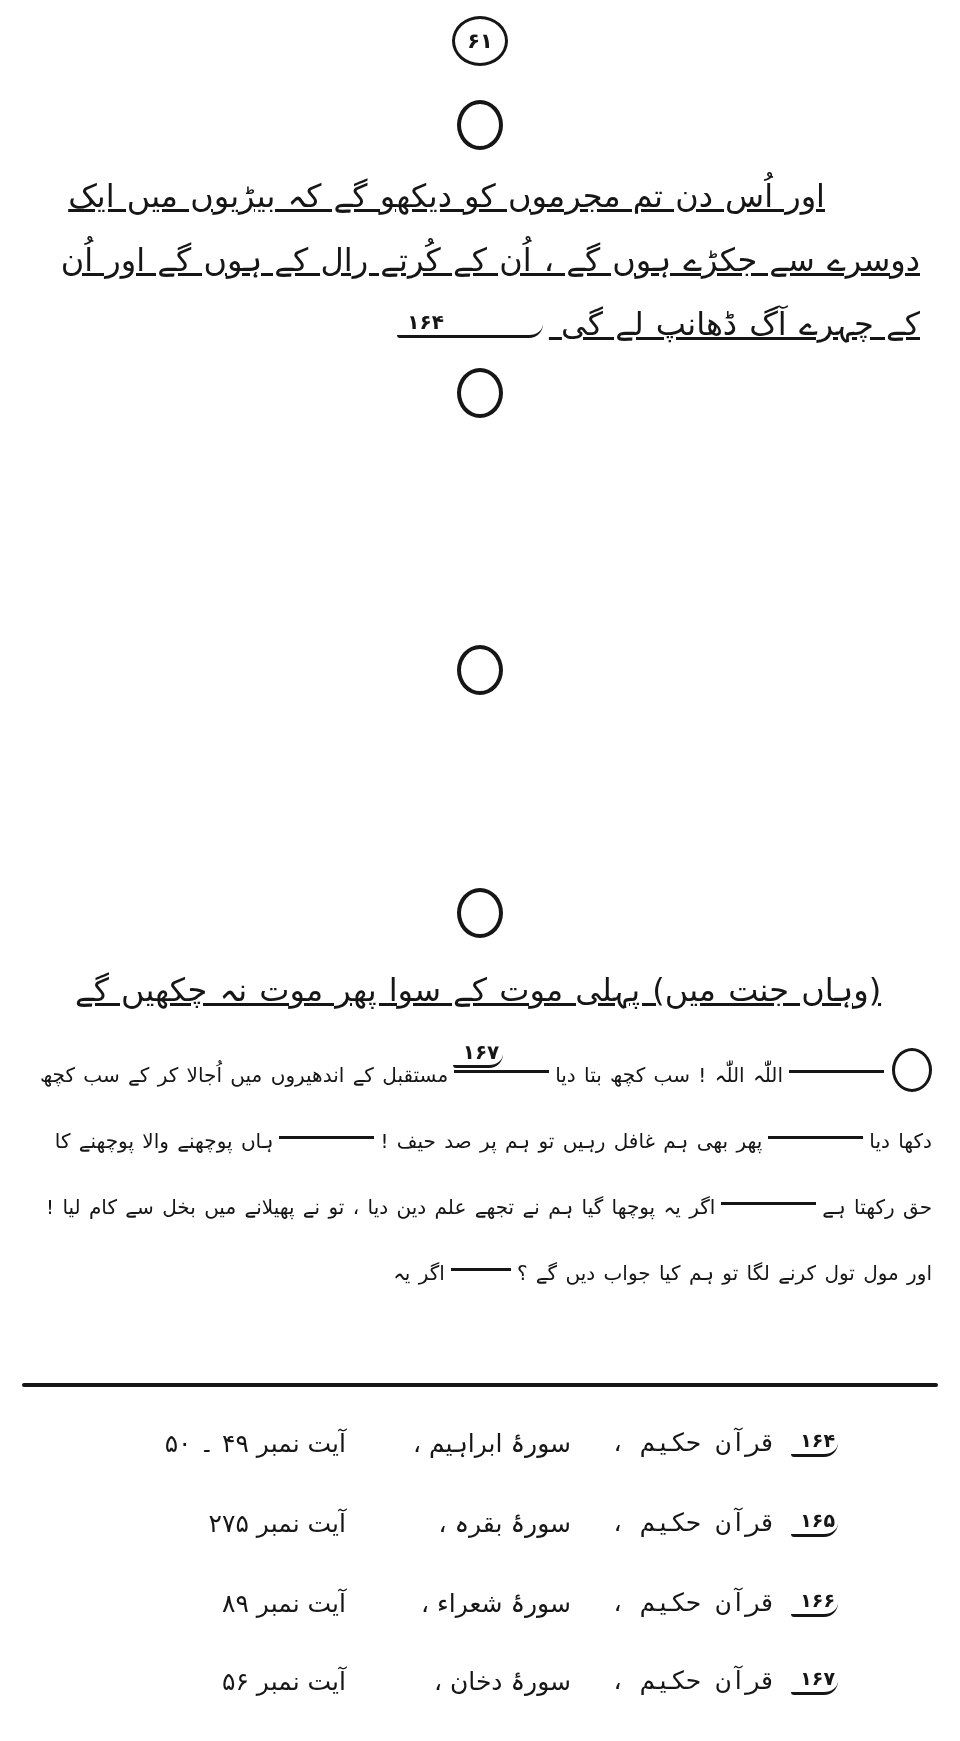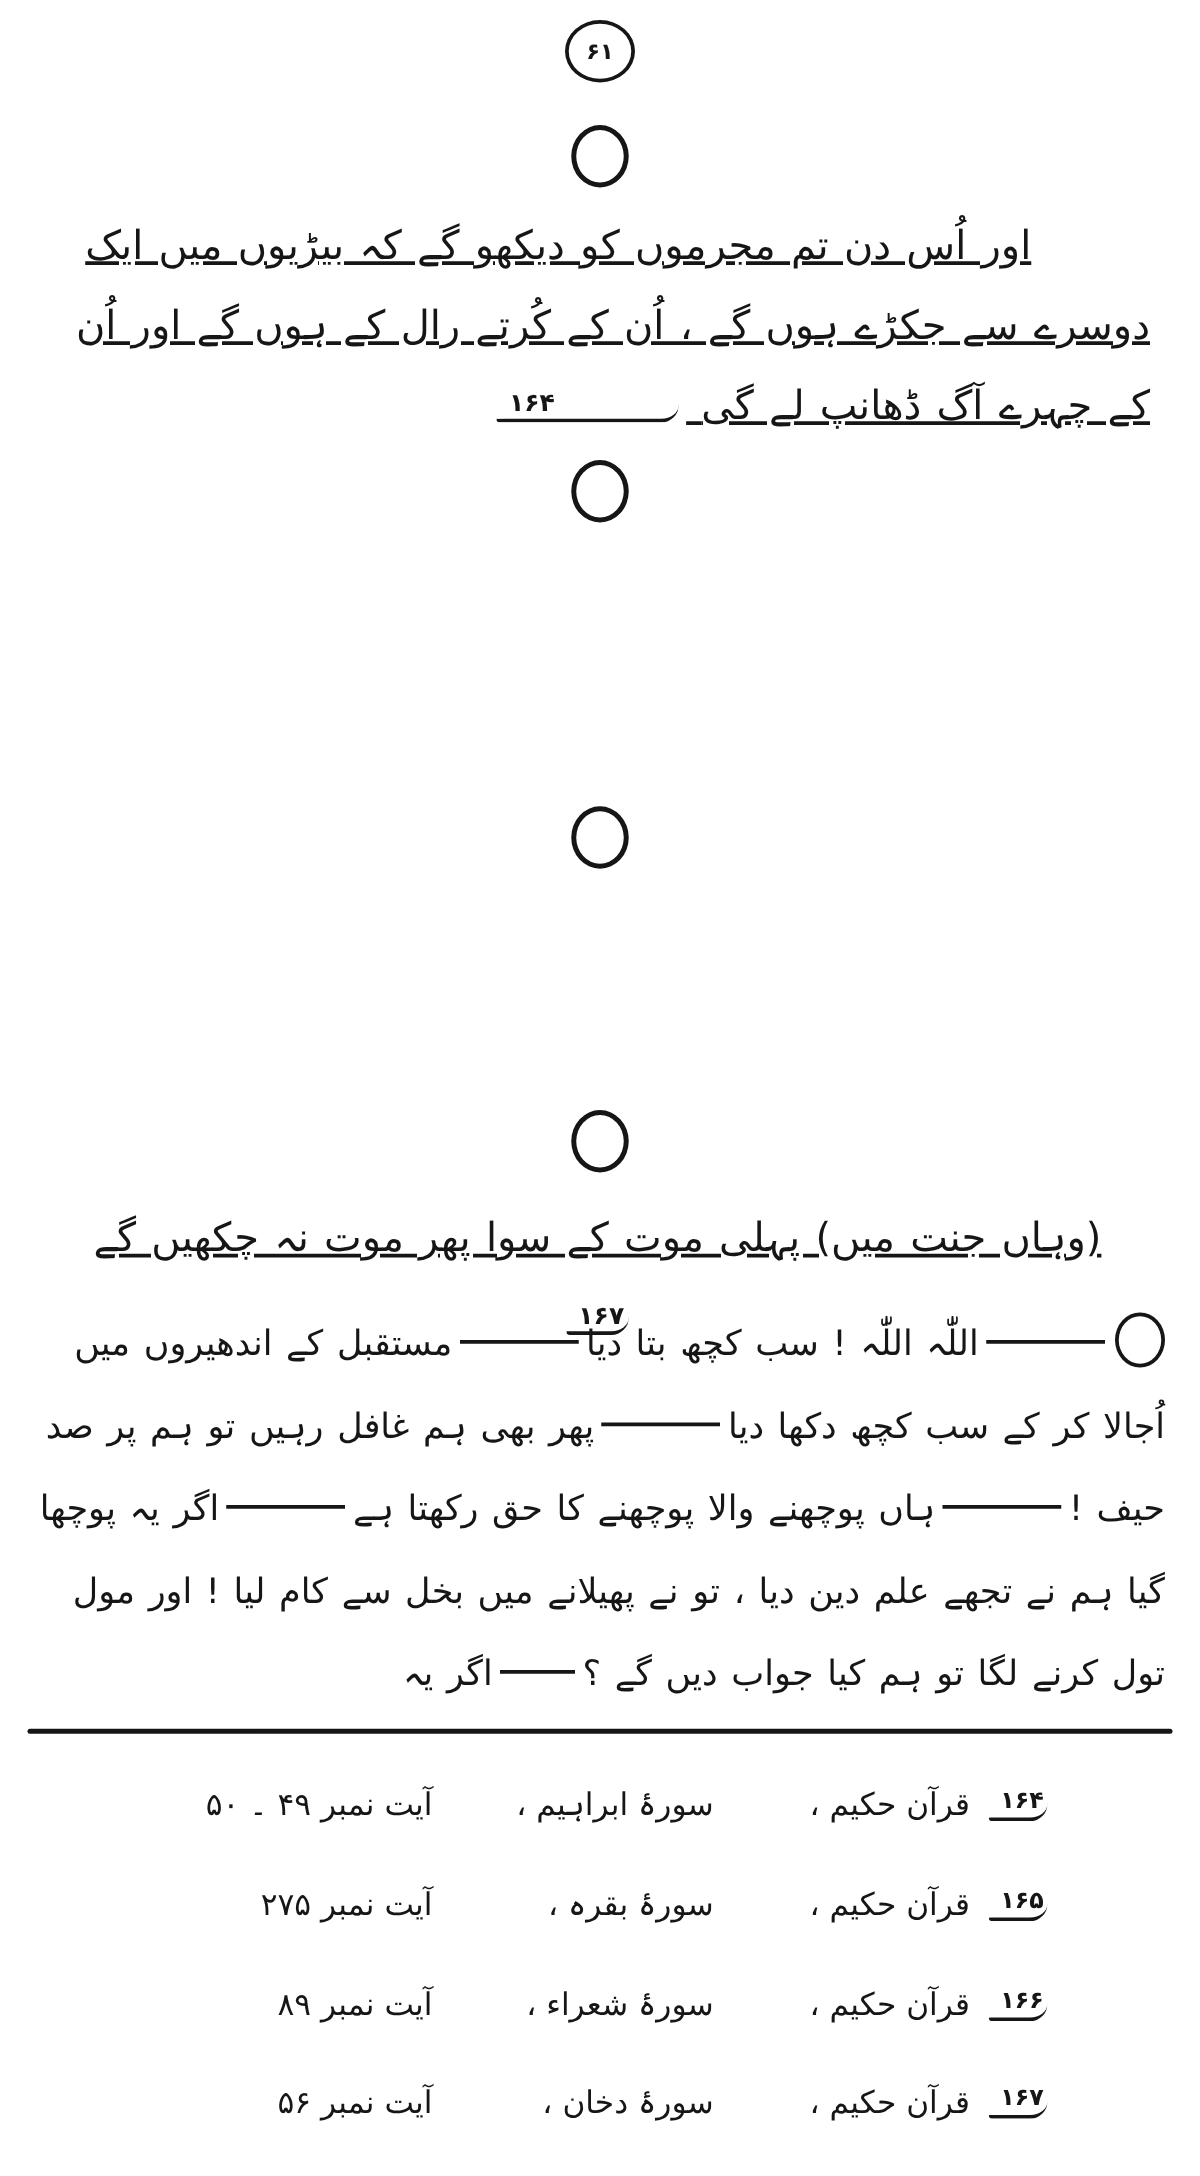--- a/index.html
+++ b/index.html
@@ -11,21 +11,21 @@
     color:#161616;
     font-family:"DejaVu Sans",sans-serif;
     direction:rtl;
     overflow:hidden;
   }
   
   .pagenum{
     position:absolute;top:16px;left:50%;transform:translateX(-50%);
     width:50px;height:44px;border:3px solid #161616;border-radius:50%;
     display:flex;align-items:center;justify-content:center;
-    font-size:18px;font-weight:bold;
+    font-size:21px;font-weight:bold;
   }
   
   .circle-orn{
     position:absolute;left:50%;transform:translateX(-50%);
     width:46px;height:50px;border:4px solid #161616;border-radius:50%;
     box-sizing:border-box;
   }
   .orn1{top:100px}
   .orn2{top:368px}
   .orn3{top:645px}
@@ -50,21 +50,21 @@
     border-radius:0 0 14px 3px;
     padding:0 4px 3px 10px;margin:0 6px;
   }
   .longrule{
     display:inline-block;width:150px;height:0;
     border-top:3px solid #161616;vertical-align:6px;margin:0 4px;
   }
   
   .bodytext{
     position:absolute;top:1042px;right:28px;width:905px;
-    font-size:28px;line-height:66px;text-align:right;
+    font-size:20px;line-height:66px;text-align:right;
     word-spacing:2px;
   }
   .dash{
     display:inline-block;width:95px;height:0;
     border-top:3px solid #161616;vertical-align:9px;margin:0 6px;
   }
   .dash.short{width:60px;}
   .inline-circle{
     display:inline-block;width:40px;height:44px;
     border:3px solid #161616;border-radius:50%;
@@ -86,21 +86,21 @@
   .fn3{top:1578px}
   .fn4{top:1656px}
   .fnmark{
     flex:0 0 62px;font-size:19px;font-weight:bold;
   }
   .fnmark span{
     display:inline-block;border-bottom:3px solid #161616;
     border-radius:0 0 14px 3px;padding:0 3px 3px 9px;
   }
   .fncol{white-space:nowrap;}
-  .fnsrc{flex:0 0 205px;}
+  .fnsrc{flex:0 0 205px;font-family:Liberation Mono, monospace;}
   .fnsurah{flex:0 0 225px;}
   .fnayah{flex:1 1 auto;}
 </style>
 </head>
 <body>
 
 <div class="page">
 
   <div class="pagenum">
     <span>۶۱</span>

